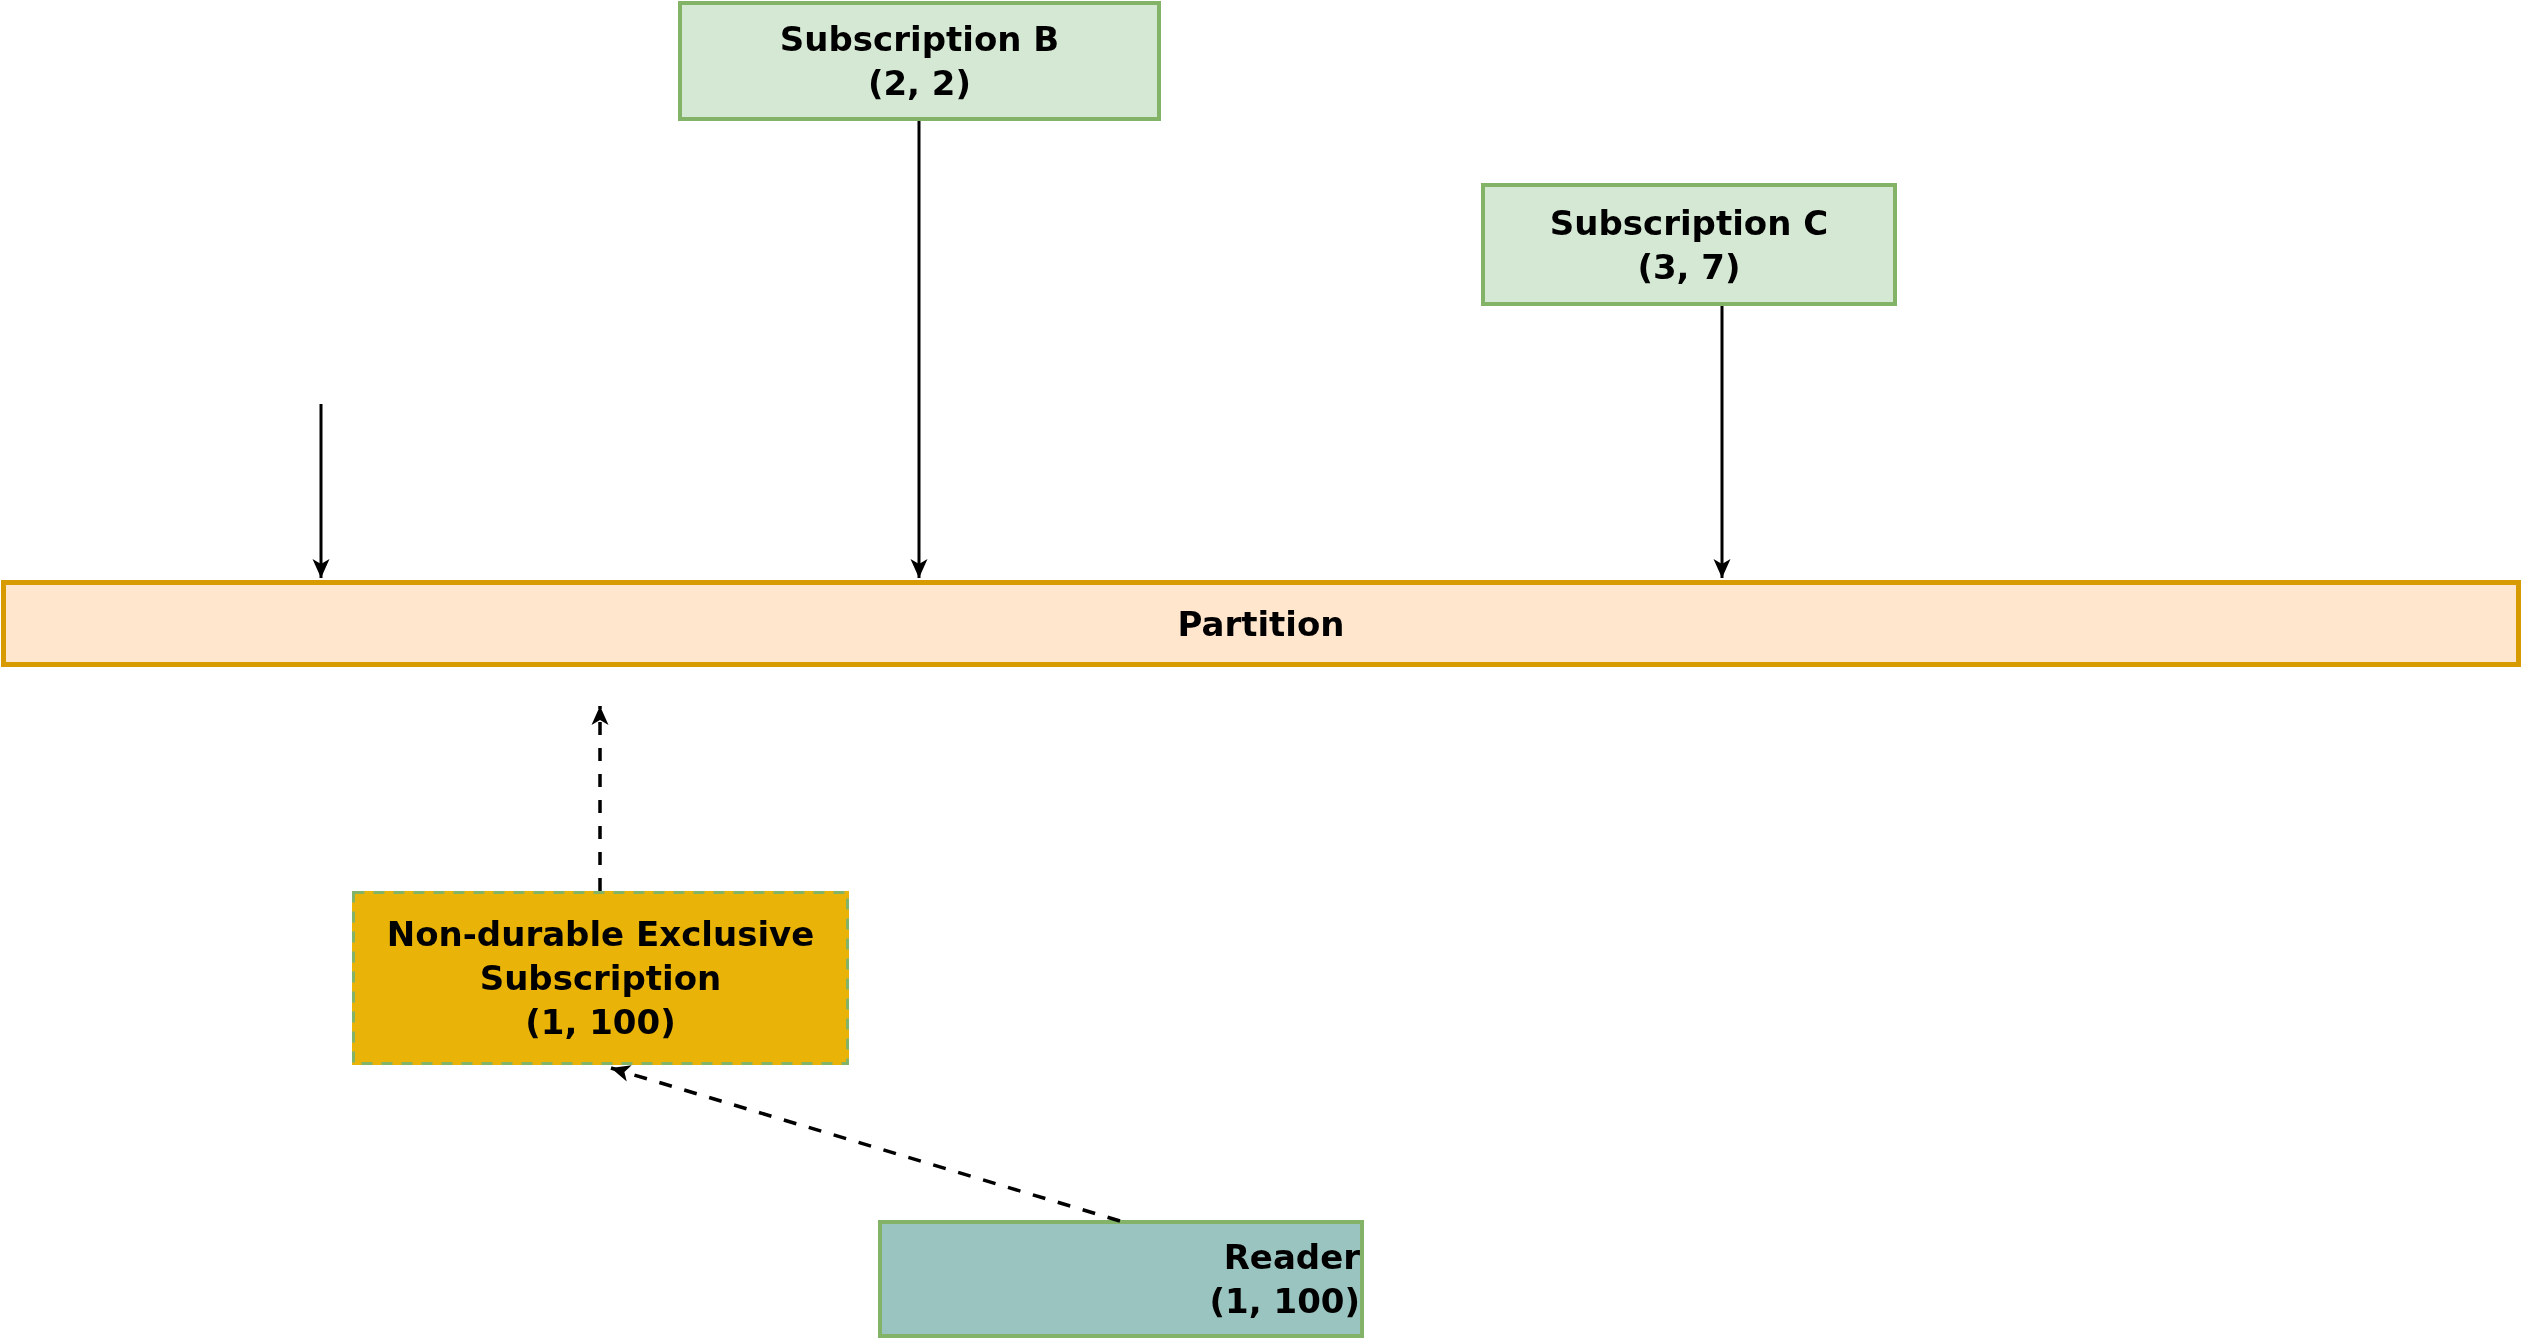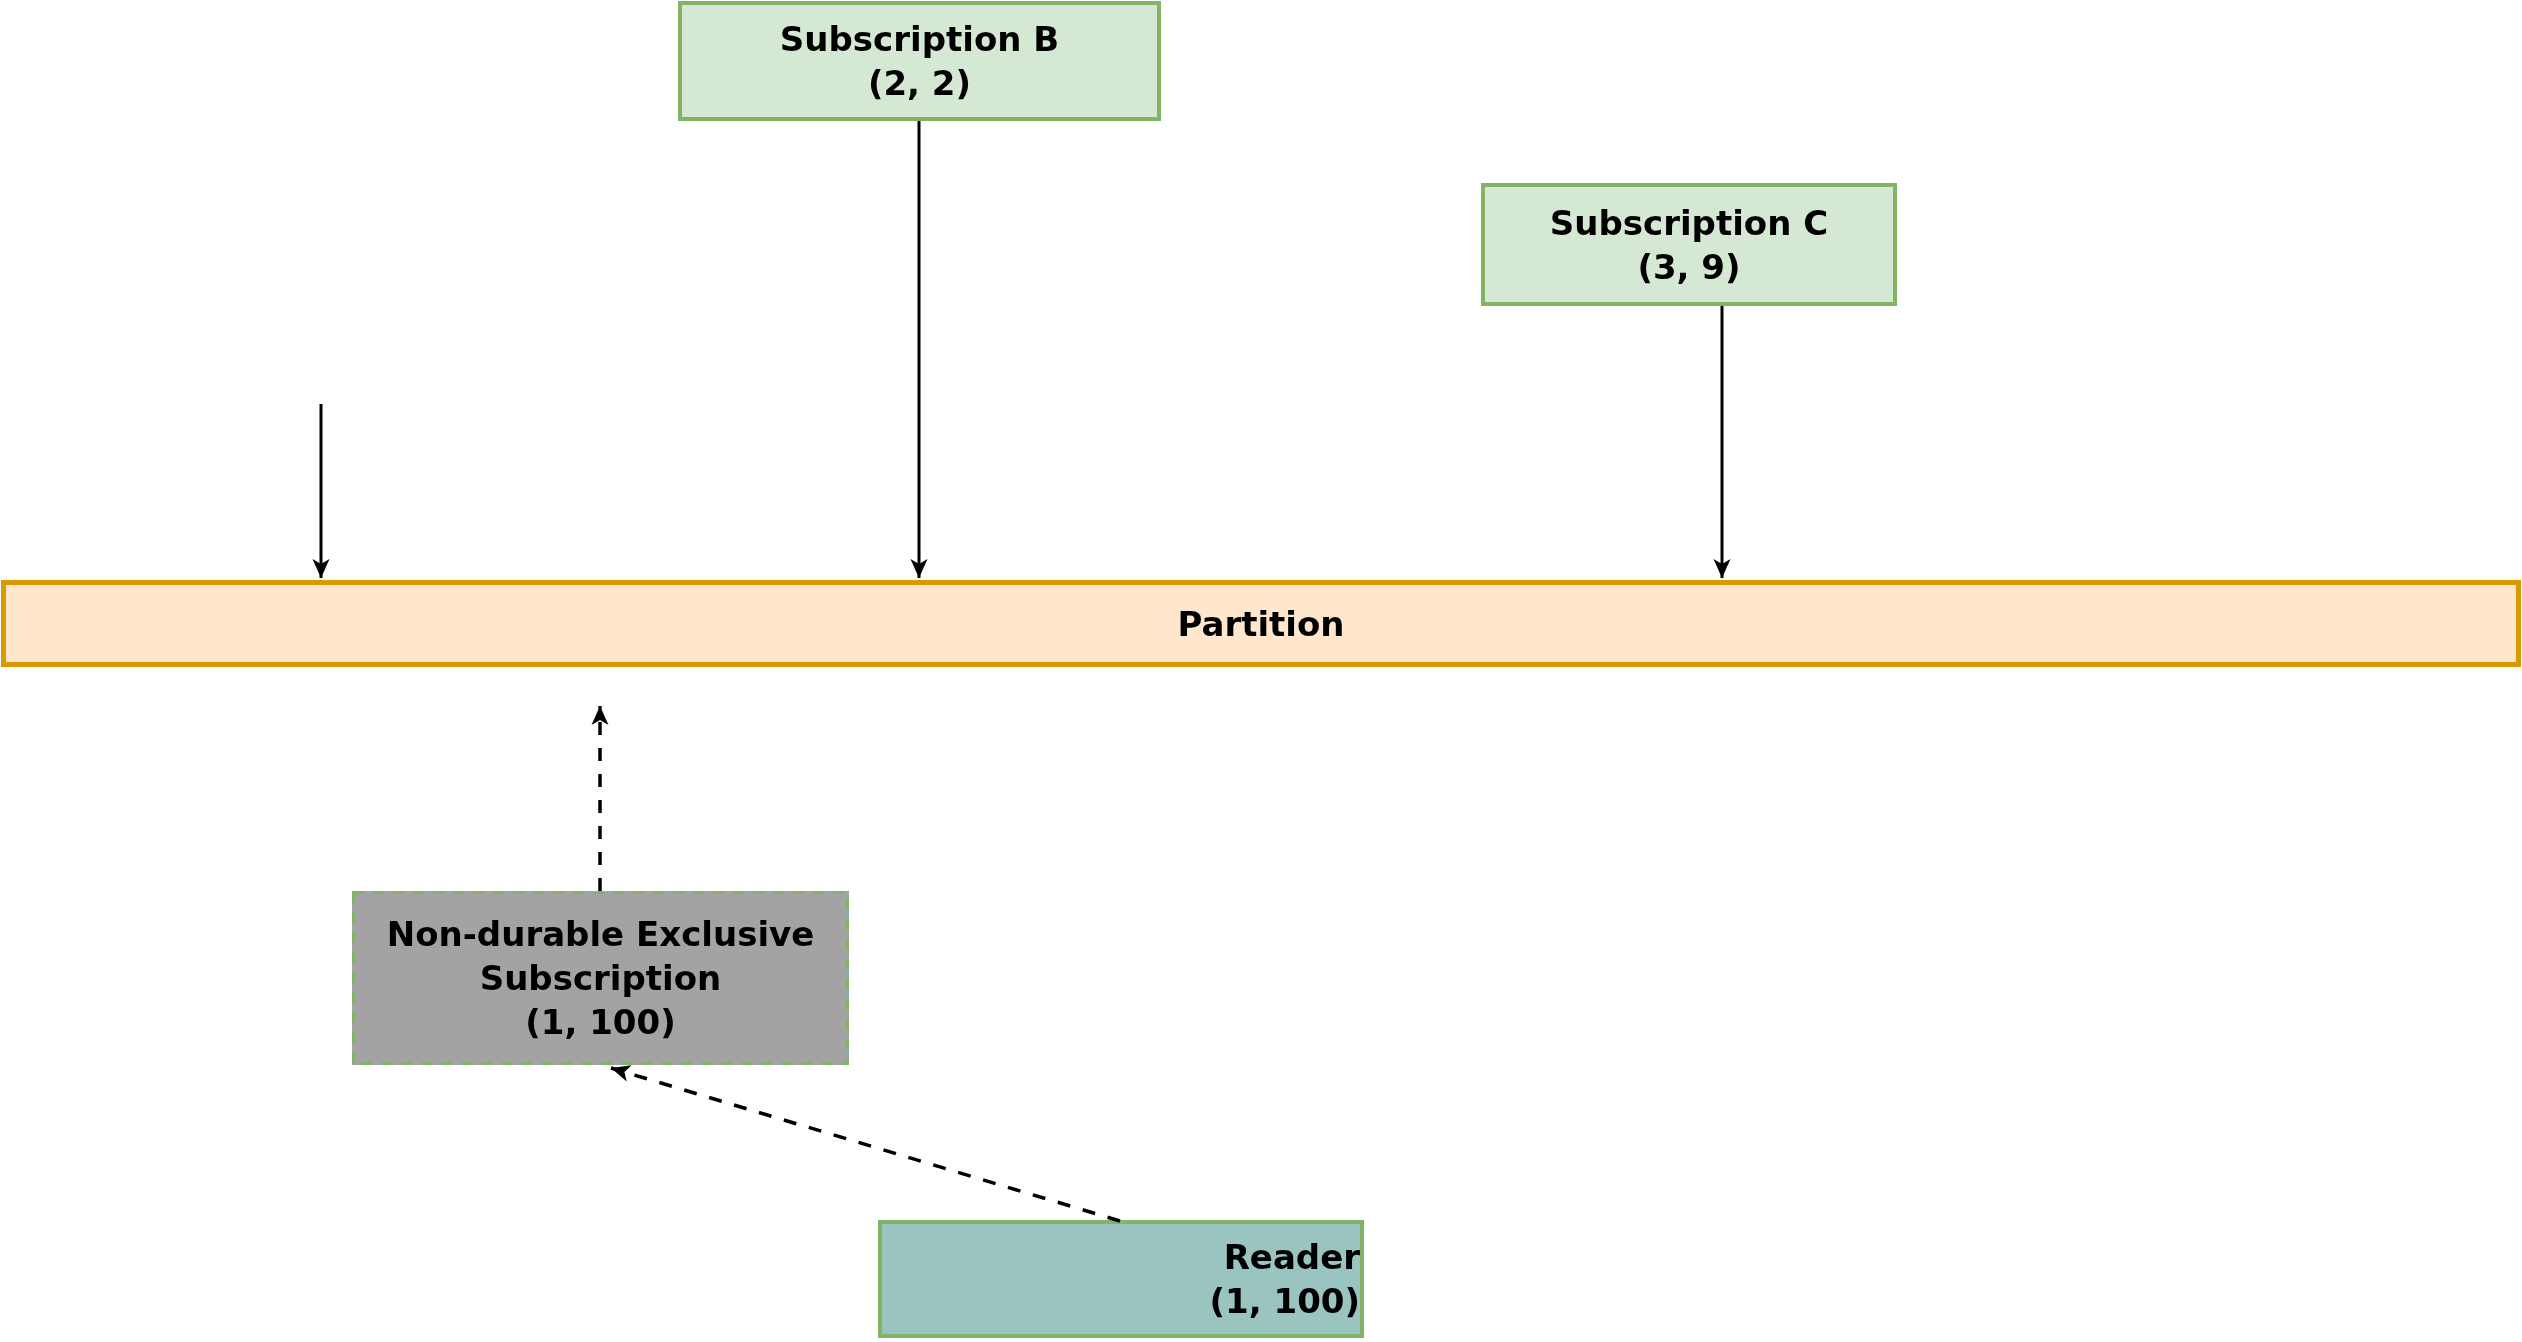--- a/index.html
+++ b/index.html
@@ -31,21 +31,21 @@
   .node .label-line { max-width: 462px; }
   .sub-box {
     background: #d5e8d4;
     border: 4px solid #82b366;
   }
   .partition-box {
     background: #ffe6cc;
     border: 5px solid #d79b00;
   }
   .nondurable-box {
-    background: #a3a3a3;
+    background: #eab308;
     
   }
   .reader-box {
     background: #9ac4bf;
     border: 4px solid #82b366;
   }
   #sub-a       { left: 80px;   top: 281px;  width: 482px;  height: 123px; }
   #sub-b       { left: 678px;  top: 1px;    width: 483px;  height: 120px; }
   #sub-c       { left: 1481px; top: 183px;  width: 416px;  height: 123px; }
   #partition   { left: 1px;    top: 580px;  width: 2520px; height: 87px; }
@@ -65,21 +65,21 @@
 <div class="canvas">
 
   <div class="node sub-box" id="sub-b">
     <div class="label-line">Subscription B</div>
     <div class="label-line">(2, 2)</div>
   </div>
 
 
   <div class="node sub-box" id="sub-c">
     <div class="label-line">Subscription C</div>
-    <div class="label-line">(3, 9)</div>
+    <div class="label-line">(3, 7)</div>
   </div>
 
   <div class="node partition-box" id="partition">
     <div class="label-line">Partition</div>
   </div>
 
   <div class="node nondurable-box" id="non-durable">
     <div class="label-line">Non-durable Exclusive Subscription</div>
     <div class="label-line">(1, 100)</div>
   </div>

